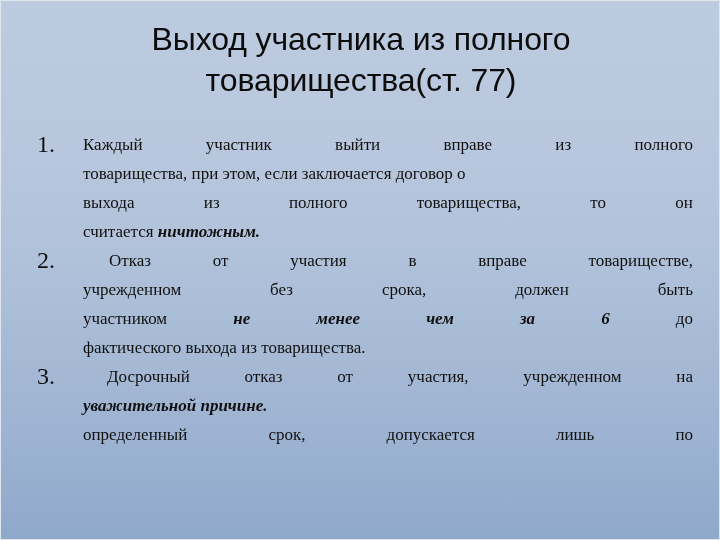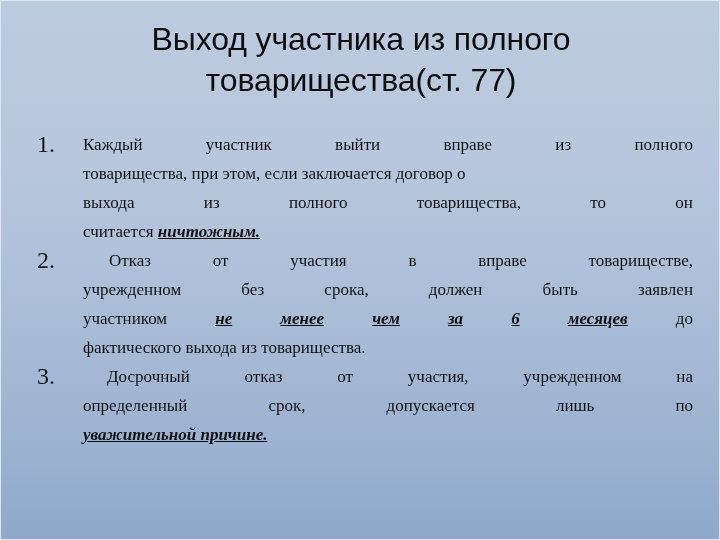--- a/index.html
+++ b/index.html
@@ -85,21 +85,20 @@
   .ln.just {
     display: flex;
     justify-content: space-between;
     white-space: nowrap;
   }
   .ln.just > span { white-space: pre; }
 
   .bi {
     font-weight: bold;
     font-style: italic;
-    text-decoration: underline;
   }
 </style>
 </head>
 <body>
 
 <div id="slide">
 
   <div id="title-block">
     <div class="title-line">Выход участника из полного</div>
     <div class="title-line">товарищества(ст. 77)</div>
@@ -141,52 +140,50 @@
           <span>в</span>
           <span>вправе</span>
           <span>товариществе,</span>
         </span>
         <span class="ln just">
           <span>учрежденном</span>
           <span>без</span>
           <span>срока,</span>
           <span>должен</span>
           <span>быть</span>
-          <span>заявлен</span>
         </span>
         <span class="ln just">
           <span>участником</span>
           <span class="bi">не</span>
           <span class="bi">менее</span>
           <span class="bi">чем</span>
           <span class="bi">за</span>
           <span class="bi">6</span>
-          <span class="bi">месяцев</span>
           <span>до</span>
         </span>
         <span class="ln">фактического выхода из товарищества.</span>
       </div>
     </div>
 
     <div class="list-item">
       <span class="item-number">3.</span>
       <div class="item-text">
         <span class="ln just" style="padding-left:24px;">
           <span>Досрочный</span>
           <span>отказ</span>
           <span>от</span>
           <span>участия,</span>
           <span>учрежденном</span>
           <span>на</span>
         </span>
+        <span class="ln"><span class="bi">уважительной причине.</span></span>
         <span class="ln just">
           <span>определенный</span>
           <span>срок,</span>
           <span>допускается</span>
           <span>лишь</span>
           <span>по</span>
         </span>
-        <span class="ln"><span class="bi">уважительной причине.</span></span>
       </div>
     </div>
 
   </div>
 </div>
 
 </body></html>

